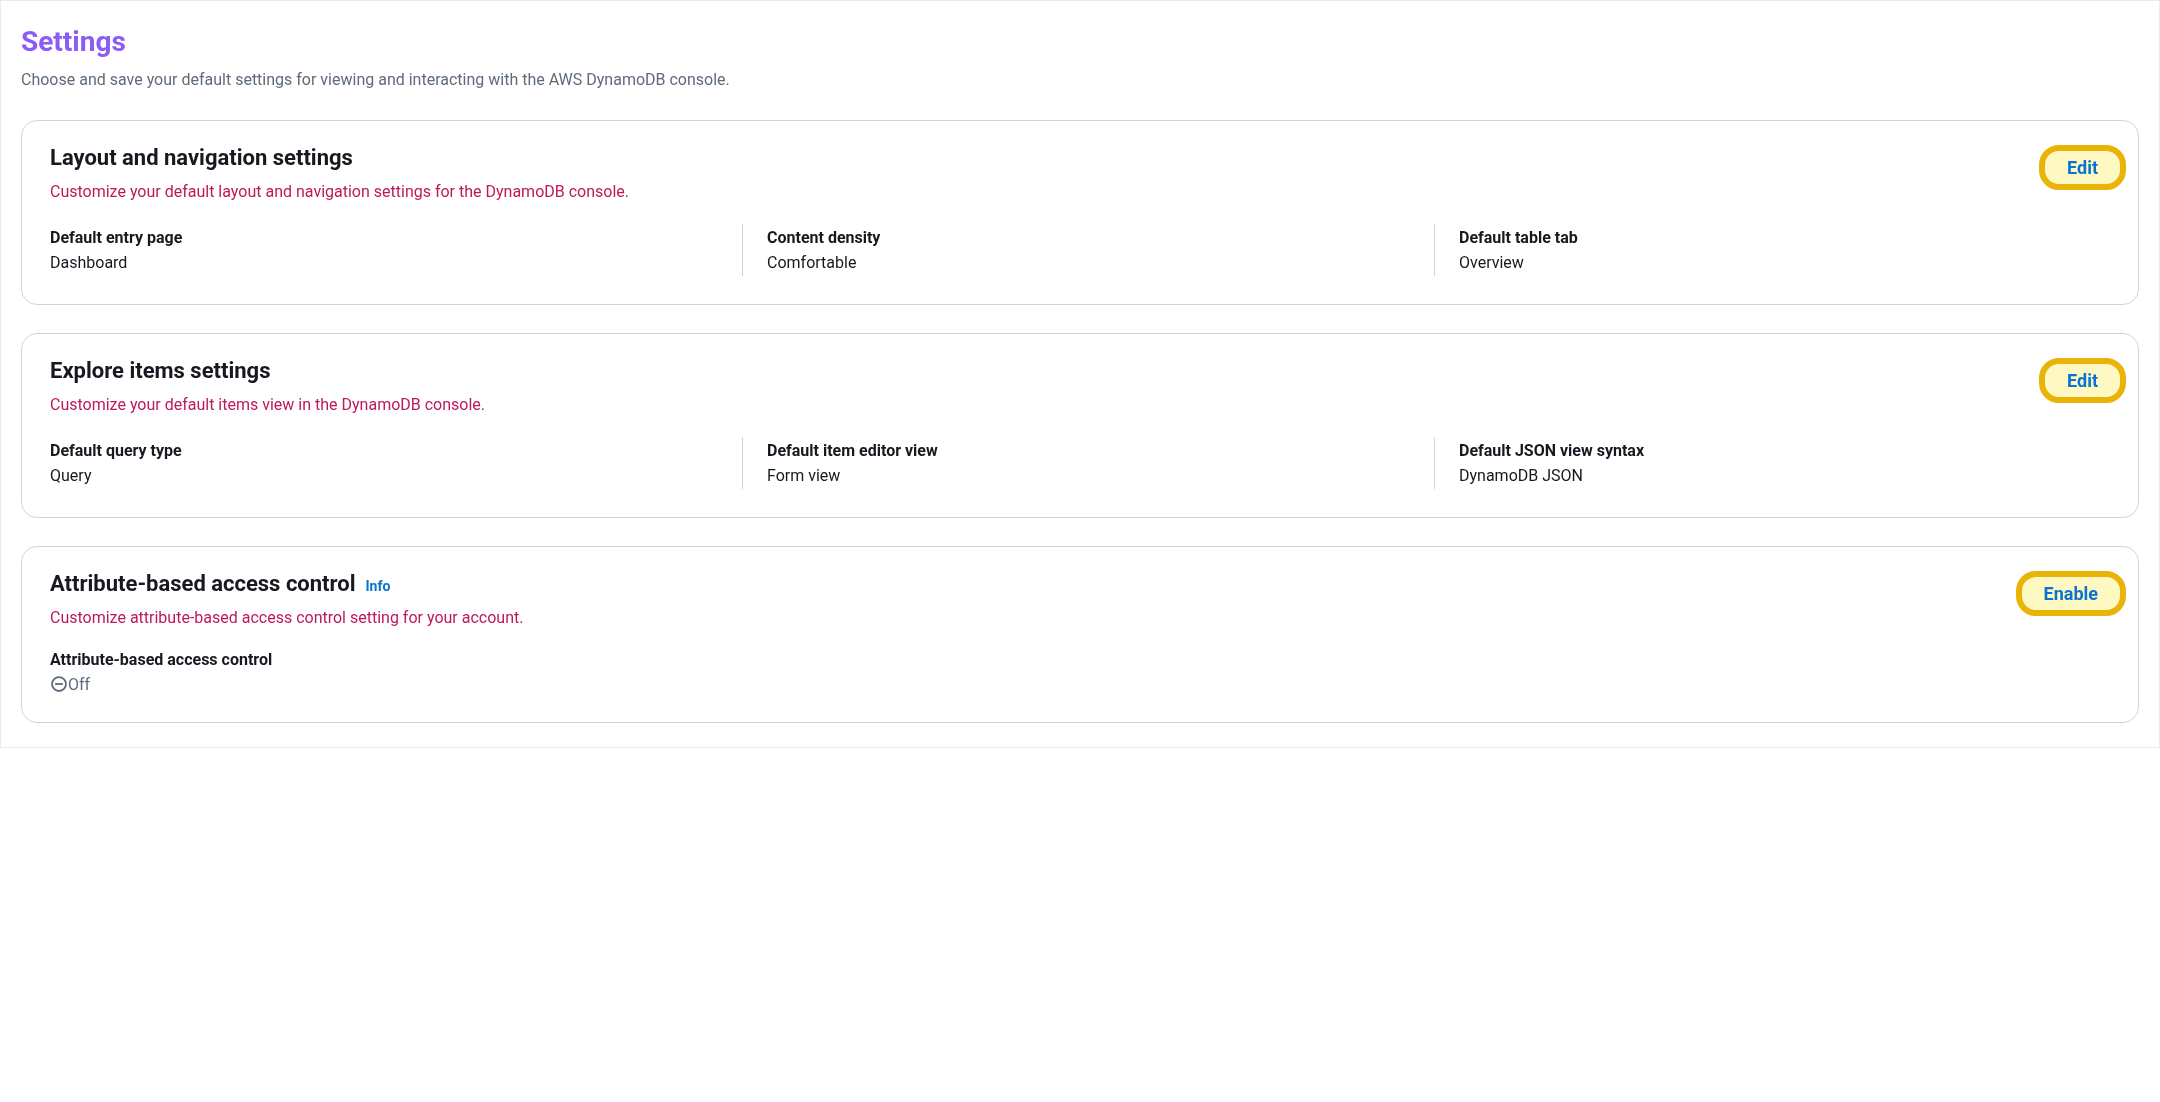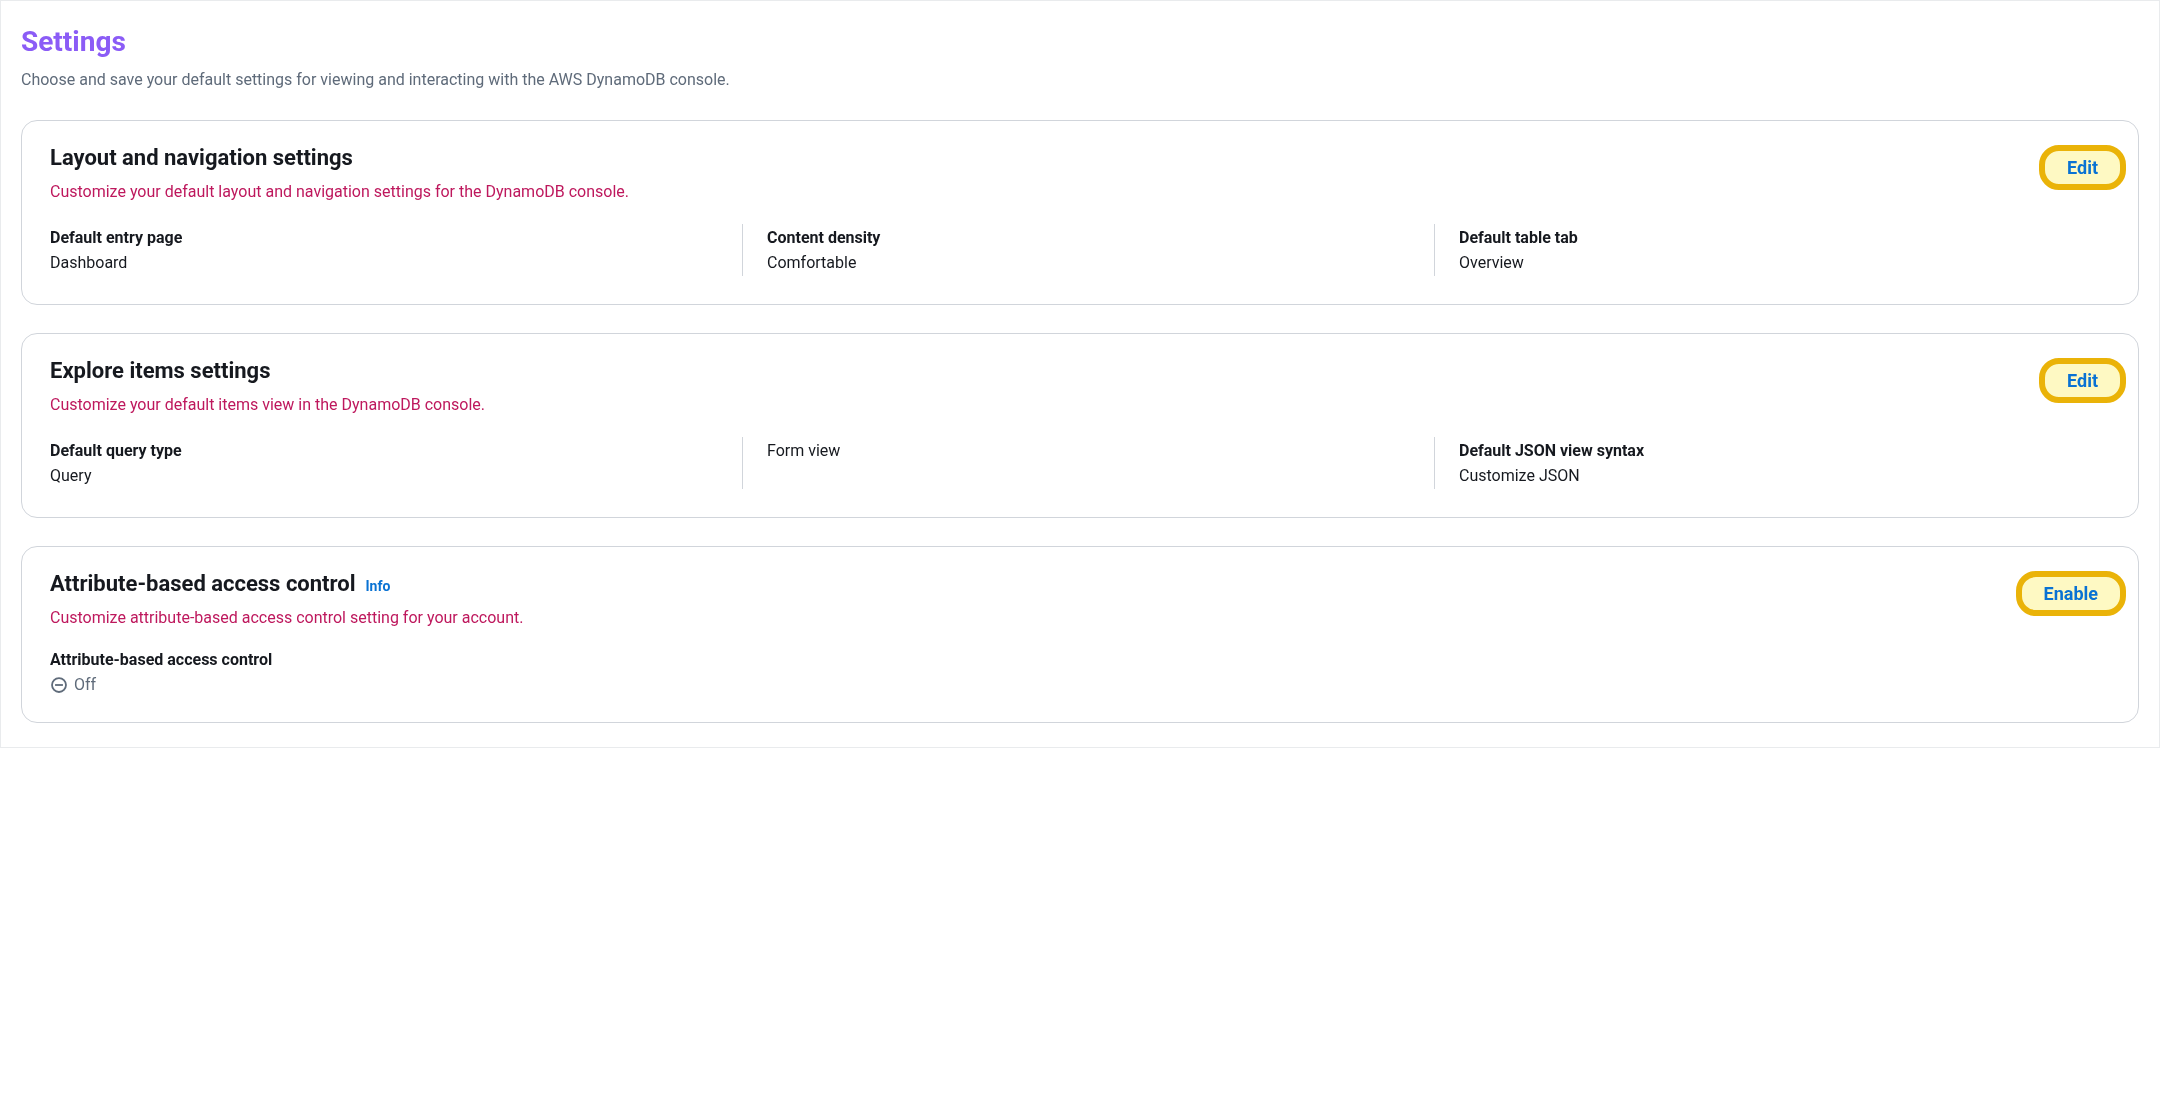--- a/index.html
+++ b/index.html
@@ -104,22 +104,21 @@
     }
     .settings-value {
       font-size: 16px;
       color: #16191f;
     }
     .single-setting {
       margin-top: 4px;
     }
     .status-row {
       display: flex;
-      align-items: flex-end;
-      gap: 6px;
+      align-items: flex-start;
       margin-top: 6px;
     }
     .status-icon {
       width: 18px;
       height: 18px;
       display: inline-flex;
       align-items: center;
       justify-content: center;
     }
     .status-text {
@@ -168,25 +167,26 @@
         <p class="card-subtitle">Customize your default items view in the DynamoDB console.</p>
       </div>
       <button class="btn">Edit</button>
     </div>
     <div class="settings-grid">
       <div class="settings-item">
         <div class="settings-label">Default query type</div>
         <div class="settings-value">Query</div>
       </div>
       <div class="settings-item">
+        <div class="settings-label">Default item editor view</div>
         <div class="settings-value">Form view</div>
       </div>
       <div class="settings-item">
         <div class="settings-label">Default JSON view syntax</div>
-        <div class="settings-value">Customize JSON</div>
+        <div class="settings-value">DynamoDB JSON</div>
       </div>
     </div>
   </div>
 
   <div class="card">
     <div class="card-header">
       <div class="card-header-text">
         <h2 class="card-title">
           <span>Attribute-based access control</span>
           <span class="info-link">Info</span>

